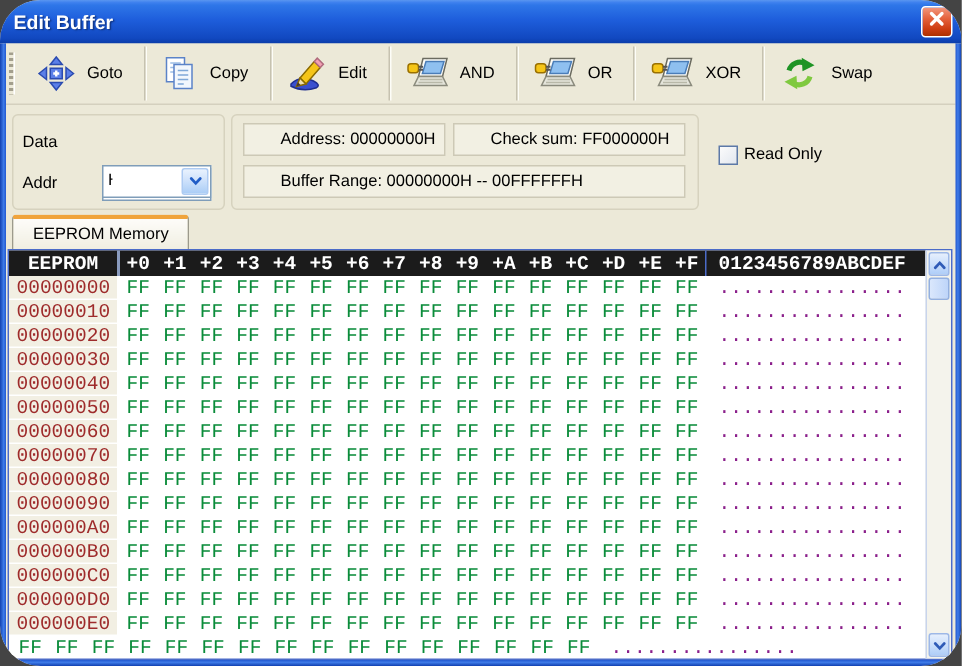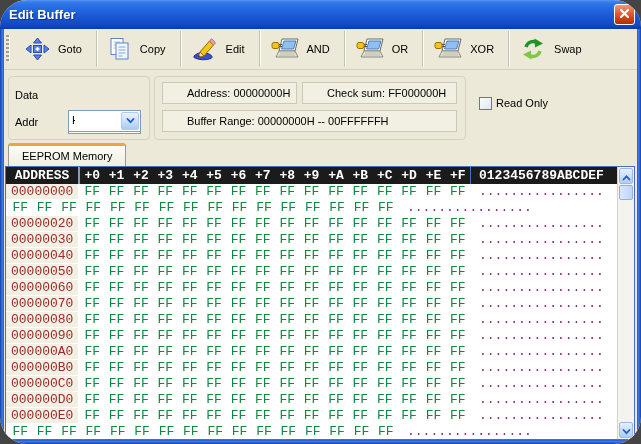--- a/index.html
+++ b/index.html
@@ -247,21 +247,21 @@
   <div class="checkbox"></div>
   <span class="checkbox-label">Read Only</span>
 
   <div class="tab">
     <span>EEPROM Memory</span>
   </div>
 
   <div class="hextable">
     <div class="ht-content">
       <div class="ht-header">
-        <div class="col-addr">ADDRESS</div>
+        <div class="col-addr">EEPROM</div>
         <div class="col-div1"></div>
         <div class="col-hex">
             <span class="hcell">+0</span>
             <span class="hcell">+1</span>
             <span class="hcell">+2</span>
             <span class="hcell">+3</span>
             <span class="hcell">+4</span>
             <span class="hcell">+5</span>
             <span class="hcell">+6</span>
             <span class="hcell">+7</span>
@@ -296,20 +296,21 @@
               <span class="hcell byte">FF</span>
               <span class="hcell byte">FF</span>
               <span class="hcell byte">FF</span>
               <span class="hcell byte">FF</span>
               <span class="hcell byte">FF</span>
             </div>
             <div class="col-div2"></div>
             <div class="col-ascii">................</div>
           </div>
           <div class="hrow">
+            <div class="col-addr">00000010</div>
             <div class="col-div1"></div>
             <div class="col-hex">
               <span class="hcell byte">FF</span>
               <span class="hcell byte">FF</span>
               <span class="hcell byte">FF</span>
               <span class="hcell byte">FF</span>
               <span class="hcell byte">FF</span>
               <span class="hcell byte">FF</span>
               <span class="hcell byte">FF</span>
               <span class="hcell byte">FF</span>

